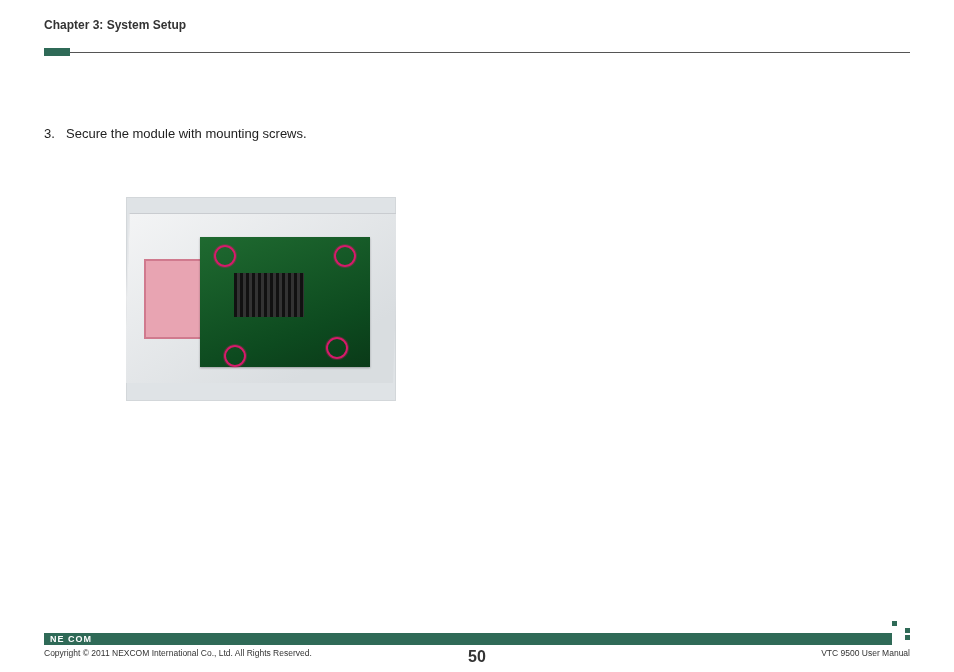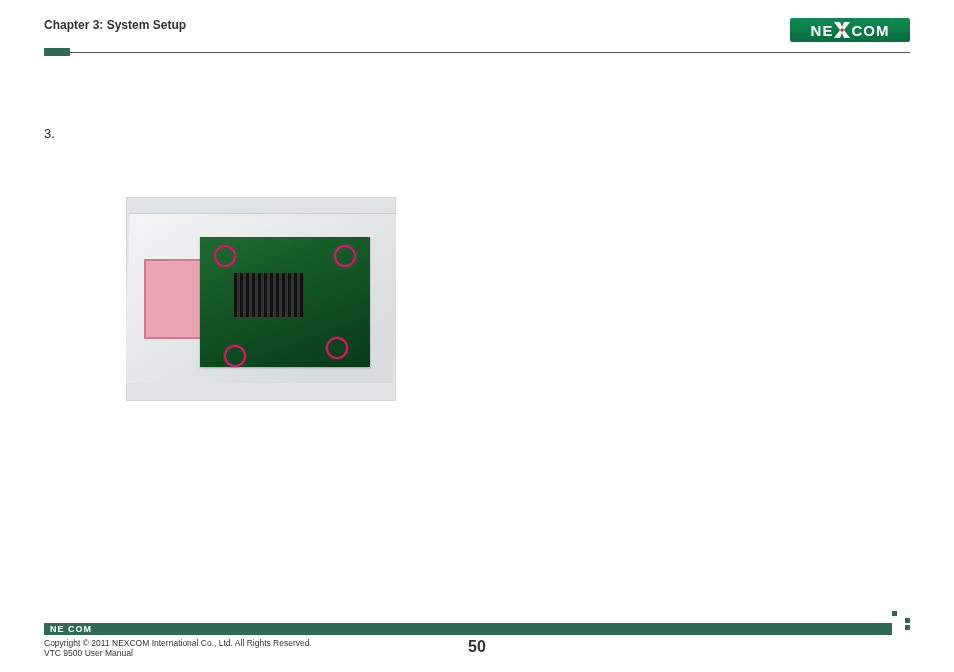--- a/index.html
+++ b/index.html
@@ -166,21 +166,20 @@
     height: 12px;
     background: #fff;
   }
   .footer-row2 {
     display: flex;
     justify-content: space-between;
     align-items: baseline;
     font-size: 8.5px;
     color: #333;
     padding-top: 3px;
-    flex-direction: column;
   }
   .page-num {
     position: absolute;
     left: 50%;
     transform: translateX(-50%);
     font-weight: 700;
     font-size: 16px;
   }
   .footer-squares {
     position: absolute;
@@ -206,42 +205,31 @@
     background:#fff;
   }
 </style>
 </head>
 <body>
 
 <div class="page">
 
   <div class="header-row">
     <div class="chapter-title">Chapter 3: System Setup</div>
-    <div class="logo">
-      <span class="logo-text">
-        <span>NE</span>
-        <span class="logo-x">
-          <svg viewBox="0 0 16 16" width="16" height="16">
-            <polygon points="0,0 6,0 8,5 10,0 16,0 10,8 16,16 10,16 8,11 6,16 0,16 6,8" fill="#ffffff"></polygon>
-            <polygon points="6.5,6.5 9.5,6.5 9.5,9.5 6.5,9.5" fill="#d61a2a" transform="rotate(45 8 8)"></polygon>
-          </svg>
-        </span>
-        <span>COM</span>
-      </span>
-    </div>
   </div>
 
   <div class="header-rule">
     <div class="bar"></div>
     <div class="line"></div>
   </div>
 
   <div class="body">
     <div class="step">
       <span class="num">3.</span>
+      <span>Secure the module with mounting screws.</span>
     </div>
 
     <div class="figure">
       <div class="connectors"></div>
       <div class="chassis"></div>
       <div class="pink"></div>
       <div class="pcb"></div>
       <div class="heatsink"></div>
       <div class="screw-mark m1"></div>
       <div class="screw-mark m2"></div>

